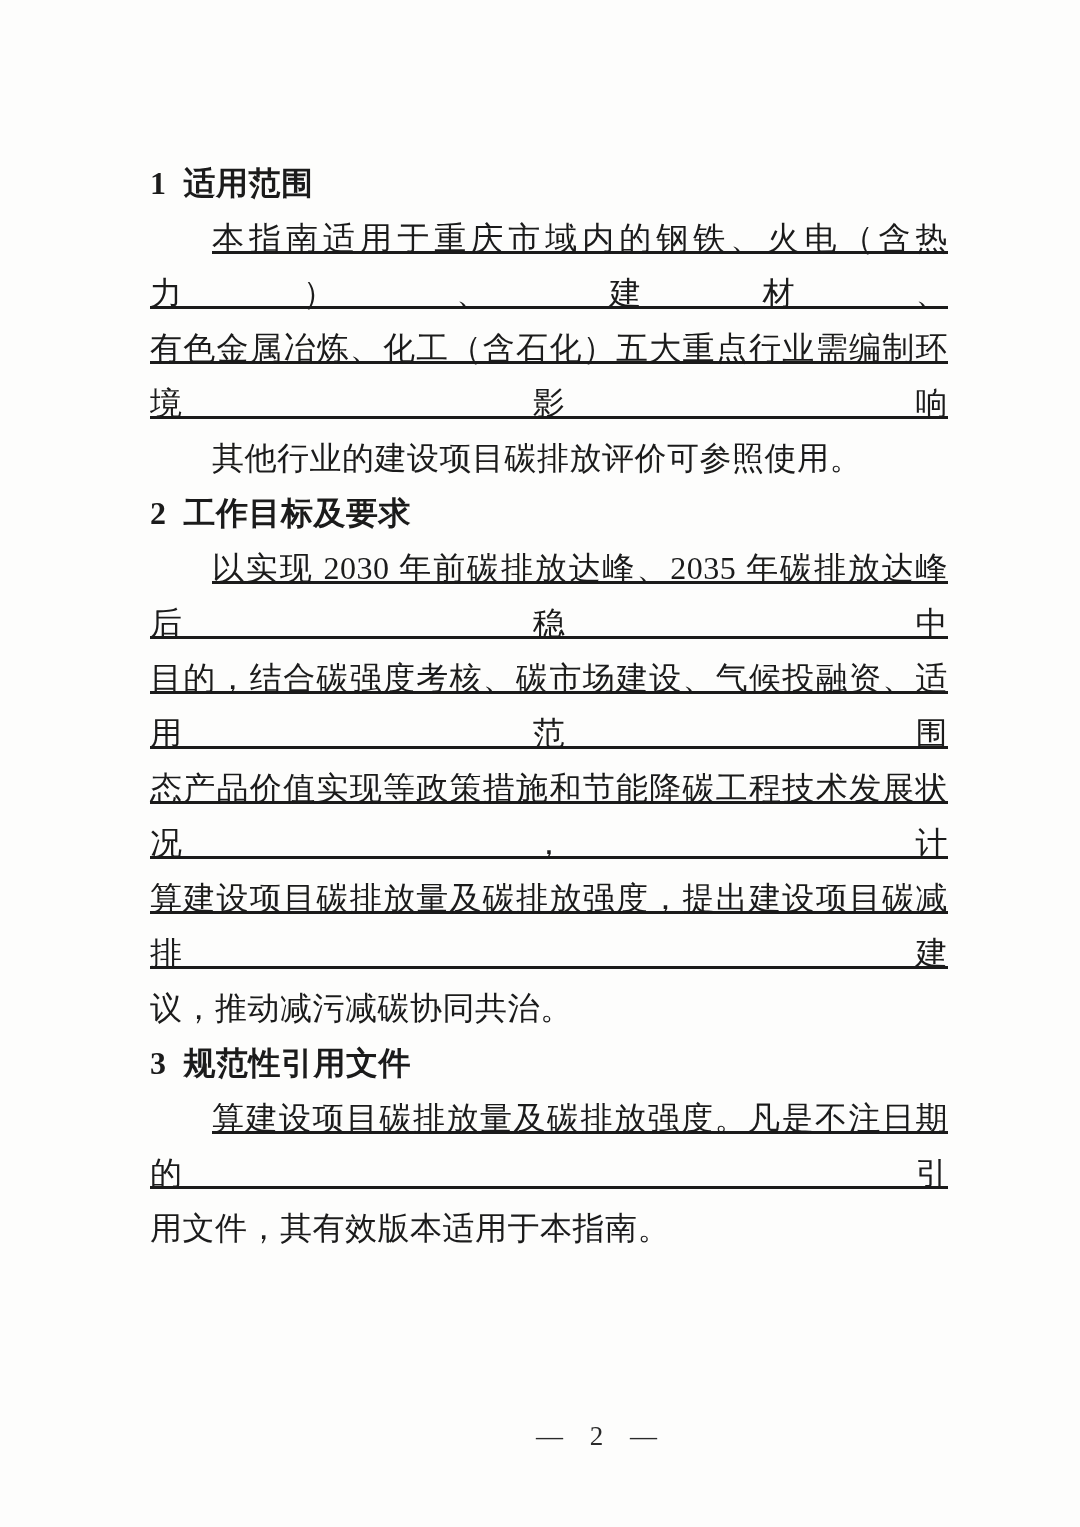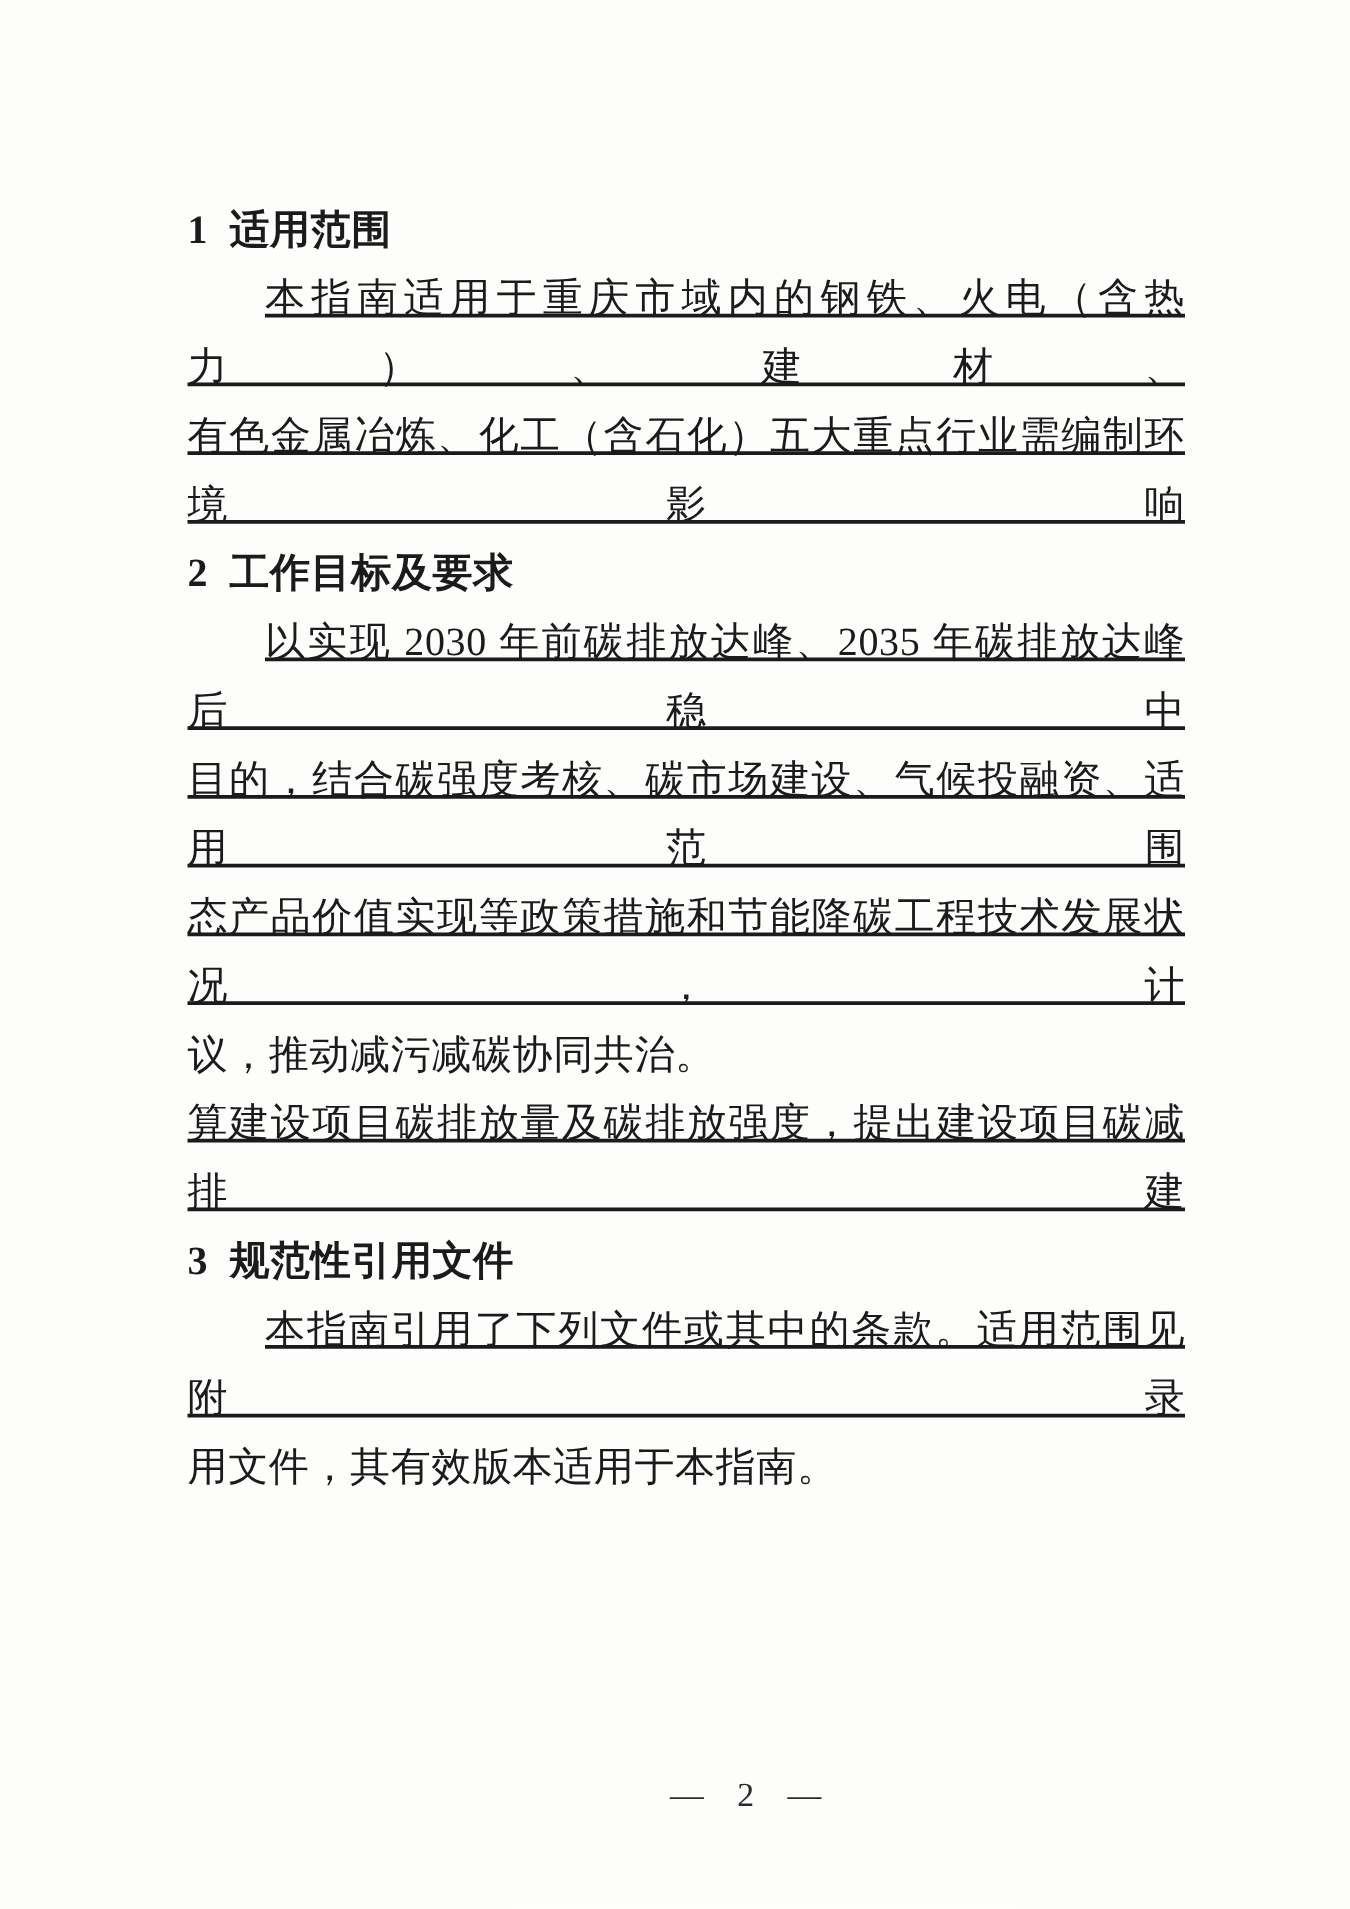--- a/index.html
+++ b/index.html
@@ -42,26 +42,27 @@
   }
 </style>
 </head>
 <body>
 
 <div class="page">
   <div class="content">
       <div class="heading">1  适用范围</div>
       <div class="line indent fill">本指南适用于重庆市域内的钢铁、火电（含热力）、建材、</div>
       <div class="line fill">有色金属冶炼、化工（含石化）五大重点行业需编制环境影响</div>
+      <div class="line indent">其他行业的建设项目碳排放评价可参照使用。</div>
       <div class="heading">2  工作目标及要求</div>
       <div class="line indent fill">以实现 2030 年前碳排放达峰、2035 年碳排放达峰后稳中</div>
       <div class="line fill">目的，结合碳强度考核、碳市场建设、气候投融资、适用范围</div>
       <div class="line fill">态产品价值实现等政策措施和节能降碳工程技术发展状况，计</div>
+      <div class="line fill">算建设项目碳排放量及碳排放强度，提出建设项目碳减排建</div>
       <div class="line">议，推动减污减碳协同共治。</div>
-      <div class="line fill">算建设项目碳排放量及碳排放强度，提出建设项目碳减排建</div>
       <div class="heading">3  规范性引用文件</div>
-      <div class="line indent fill">本指南引用了下列文件或其中的条款。适用范围见附录</div>
+      <div class="line indent fill">算建设项目碳排放量及碳排放强度。凡是不注日期的引</div>
       <div class="line">用文件，其有效版本适用于本指南。</div>
     </div>
   <div class="footer">
     <span>— 2 —</span>
   </div>
 </div>
 
 </body></html>

